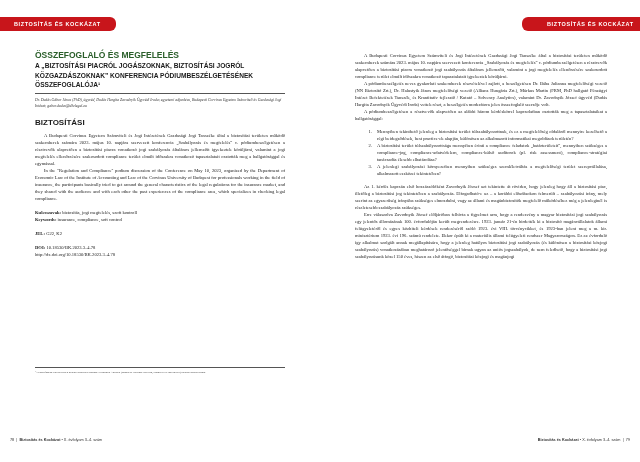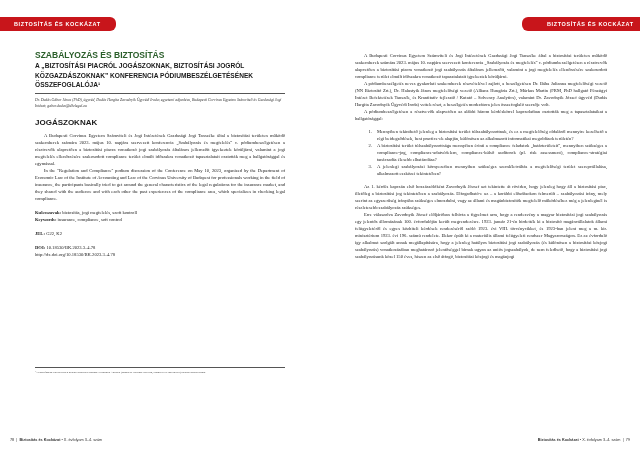--- a/index.html
+++ b/index.html
@@ -30,26 +30,26 @@
   .folio.left { left: 10px; }
   .folio.right { right: 10px; }
 </style>
 </head>
 <body>
 
 <div class="page left">
   <div class="tab left">BIZTOSÍTÁS ÉS KOCKÁZAT</div>
 
   <div class="col" style="top:50px;">
-    <h1 class="title-green">SZABÁLYOZÁS ÉS BIZTOSÍTÁS</h1>
+    <h1 class="title-green">ÖSSZEFOGLALÓ ÉS MEGFELELÉS</h1>
     <div class="subtitle">A „BIZTOSÍTÁSI PIACRÓL JOGÁSZOKNAK, BIZTOSÍTÁSI JOGRÓL KÖZGAZDÁSZOKNAK” KONFERENCIA PÓDIUMBESZÉLGETÉSÉNEK ÖSSZEFOGLALÓJA¹</div>
     <hr class="hr">
     <div class="author">Dr. Dudás Gábor János (PhD), ügyvéd, Dudás Hargita Zavodnyik Ügyvédi Iroda; egyetemi adjunktus, Budapesti Corvinus Egyetem Számviteli és Gazdasági Jogi Intézet; gabor.dudas@dhzlegal.eu</div>
 
-    <h2>JOGÁSZOKNAK</h2>
+    <h2>BIZTOSÍTÁSI</h2>
     <p>A Budapesti Corvinus Egyetem Számviteli és Jogi Intézetének Gazdasági Jogi Tanszéke által a biztosítási területen működő szakemberek számára 2023. május 10. napjára szervezett konferencia „Szabályozás és megfelelés” c. pódiumbeszélgetésen a résztvevők alapvetően a biztosítási piacra vonatkozó jogi szabályozás általános jellemzőit igyekeztek körüljárni, valamint a jogi megfelelés ellenőrzésére szakosodott compliance terület elmúlt időszakra vonatkozó tapasztalatait osztották meg a hallgatósággal és egymással.</p>
 
     <p>In the "Regulation and Compliance" podium discussion of the Conference on May 10, 2023, organized by the Department of Economic Law of the Institute of Accounting and Law of the Corvinus University of Budapest for professionals working in the field of insurance, the participants basically tried to get around the general characteristics of the legal regulations for the insurance market, and they shared with the audience and with each other the past experiences of the compliance area, which specializes in checking legal compliance.</p>
 
     <div class="spacer"></div>
     <div class="kw">
       <b>Kulcsszavak:</b>
       <span>biztosítás, jogi megfelelés, szoft kontroll</span>
     </div>
     <div class="kw">

